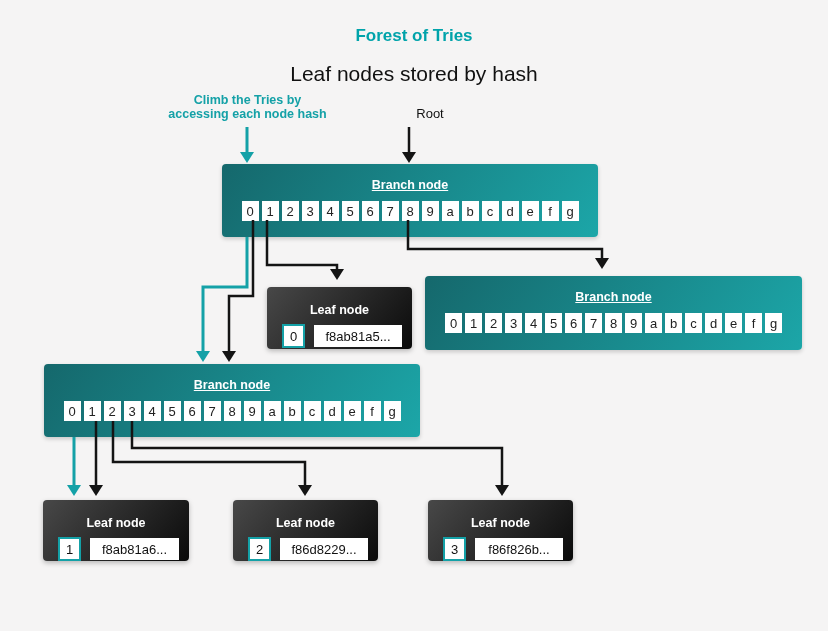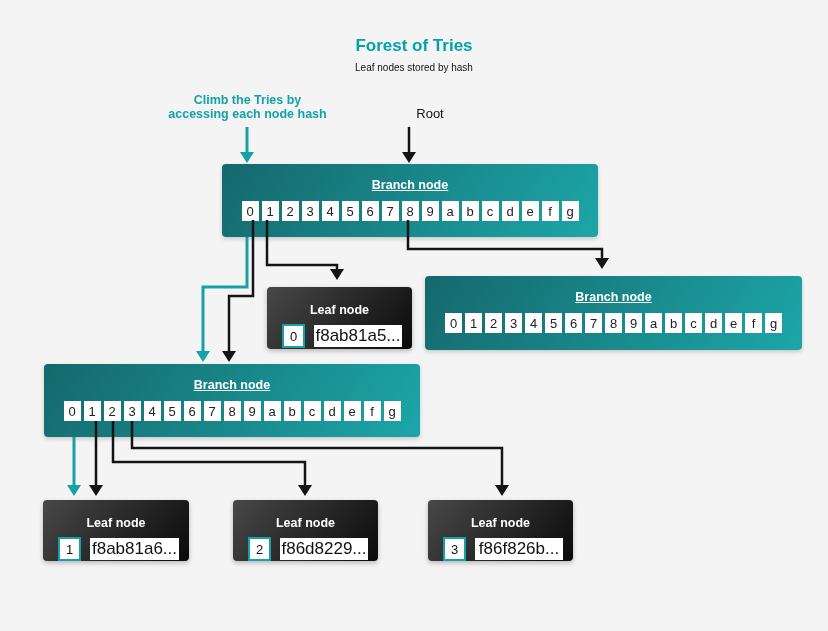--- a/index.html
+++ b/index.html
@@ -17,26 +17,26 @@
   *{box-sizing:border-box;margin:0;padding:0;}
   html,body{width:828px;height:631px;}
   body{
     font-family:"Liberation Sans","DejaVu Sans",sans-serif;
     background:var(--background,#f5f4f4);
     position:relative;
     overflow:hidden;
   }
   .abs{position:absolute;}
   .title{
-    top:36px;left:0;width:828px;text-align:center;
+    top:26px;left:0;width:828px;text-align:center;
     font-size:17px;font-weight:bold;color:var(--title-teal,#00a3aa);
   }
   .subtitle{
     top:62px;left:0;width:828px;text-align:center;
-    font-size:10px;color:#111;
+    font-size:21px;color:#111;
   }
   .climb-label{
     top:93px;left:140px;width:215px;text-align:center;
     font-size:12.5px;line-height:14px;font-weight:bold;color:var(--accent,#14a1a7);
   }
   .root-label{
     top:106px;left:400px;width:60px;text-align:center;
     font-size:13px;color:#111;
   }
   .branch-node{
@@ -73,21 +73,21 @@
     padding:0 10px 0 15px;gap:9px;
   }
   .leaf-index{
     width:23px;height:24px;background:#fff;
     border:2px solid var(--accent,#14a1a7);
     color:#111;font-size:13px;
     display:flex;align-items:center;justify-content:center;
     flex:0 0 auto;
   }
   .leaf-hash{
-    flex:1;height:22px;background:#fff;color:#111;font-size:17px;
+    flex:1;height:22px;background:#fff;color:#111;font-size:13px;
     display:flex;align-items:center;justify-content:center;
   }
   #branch-root{left:222px;top:164px;width:376px;height:73px;}
   #branch-right{left:425px;top:276px;width:377px;height:74px;}
   #branch-left{left:44px;top:364px;width:376px;height:73px;}
   #leaf-0{left:267px;top:287px;width:145px;height:62px;}
   #leaf-1{left:43px;top:500px;width:146px;height:61px;}
   #leaf-2{left:233px;top:500px;width:145px;height:61px;}
   #leaf-3{left:428px;top:500px;width:145px;height:61px;}
   svg.overlay{

